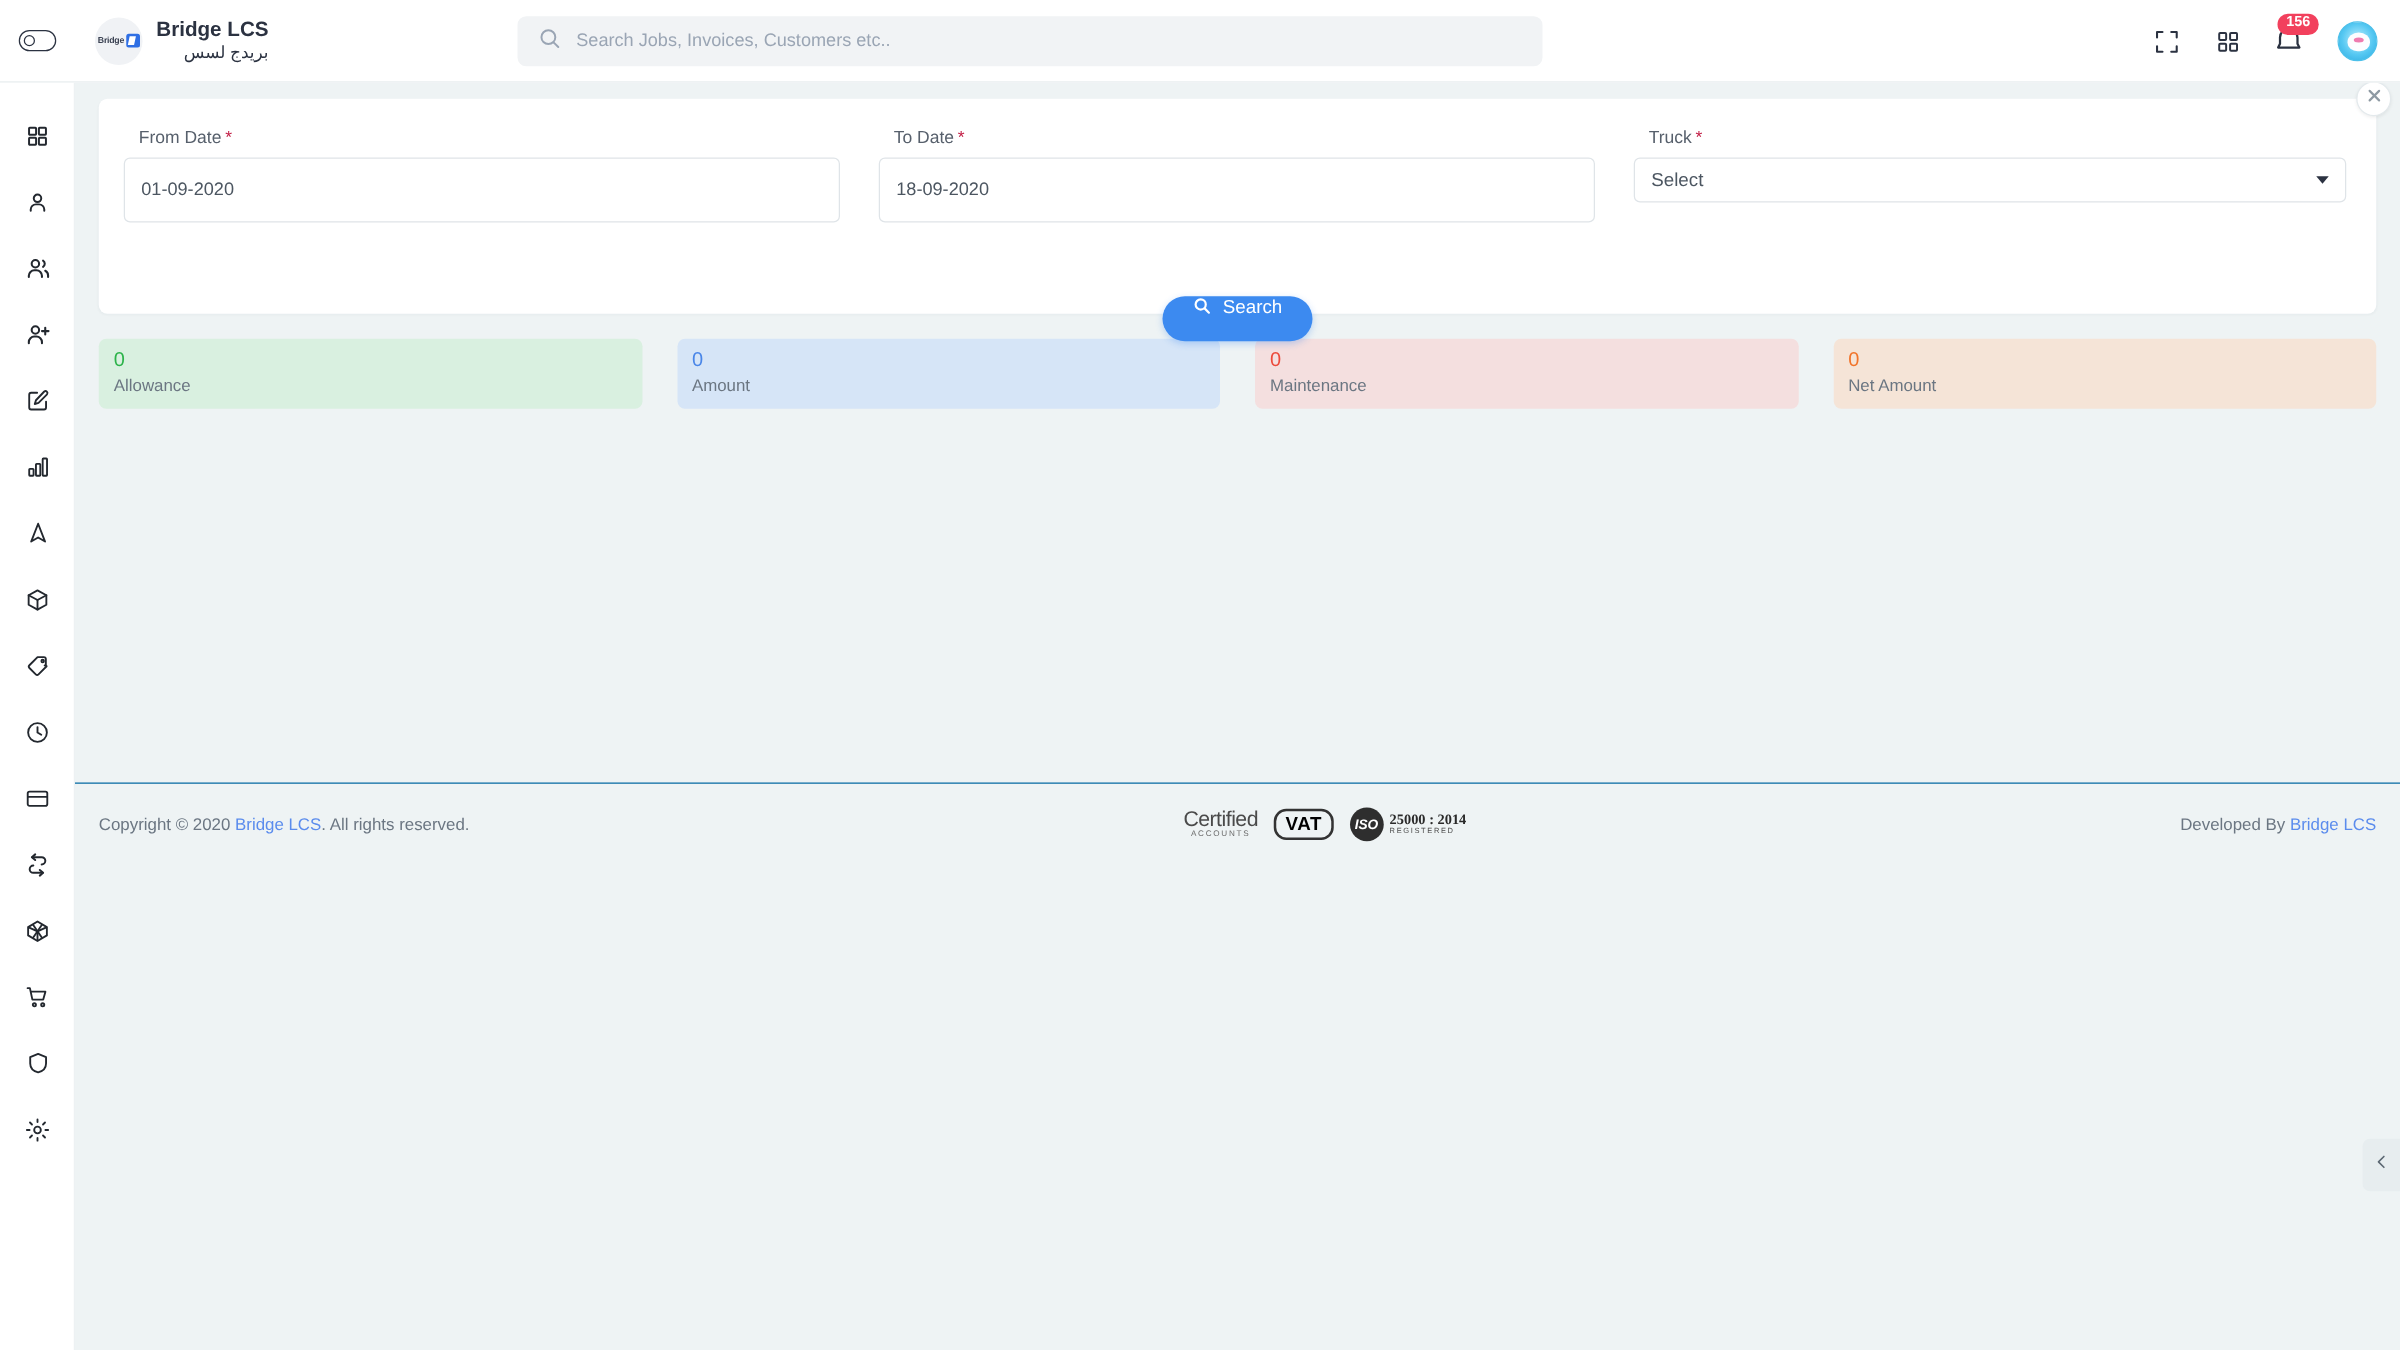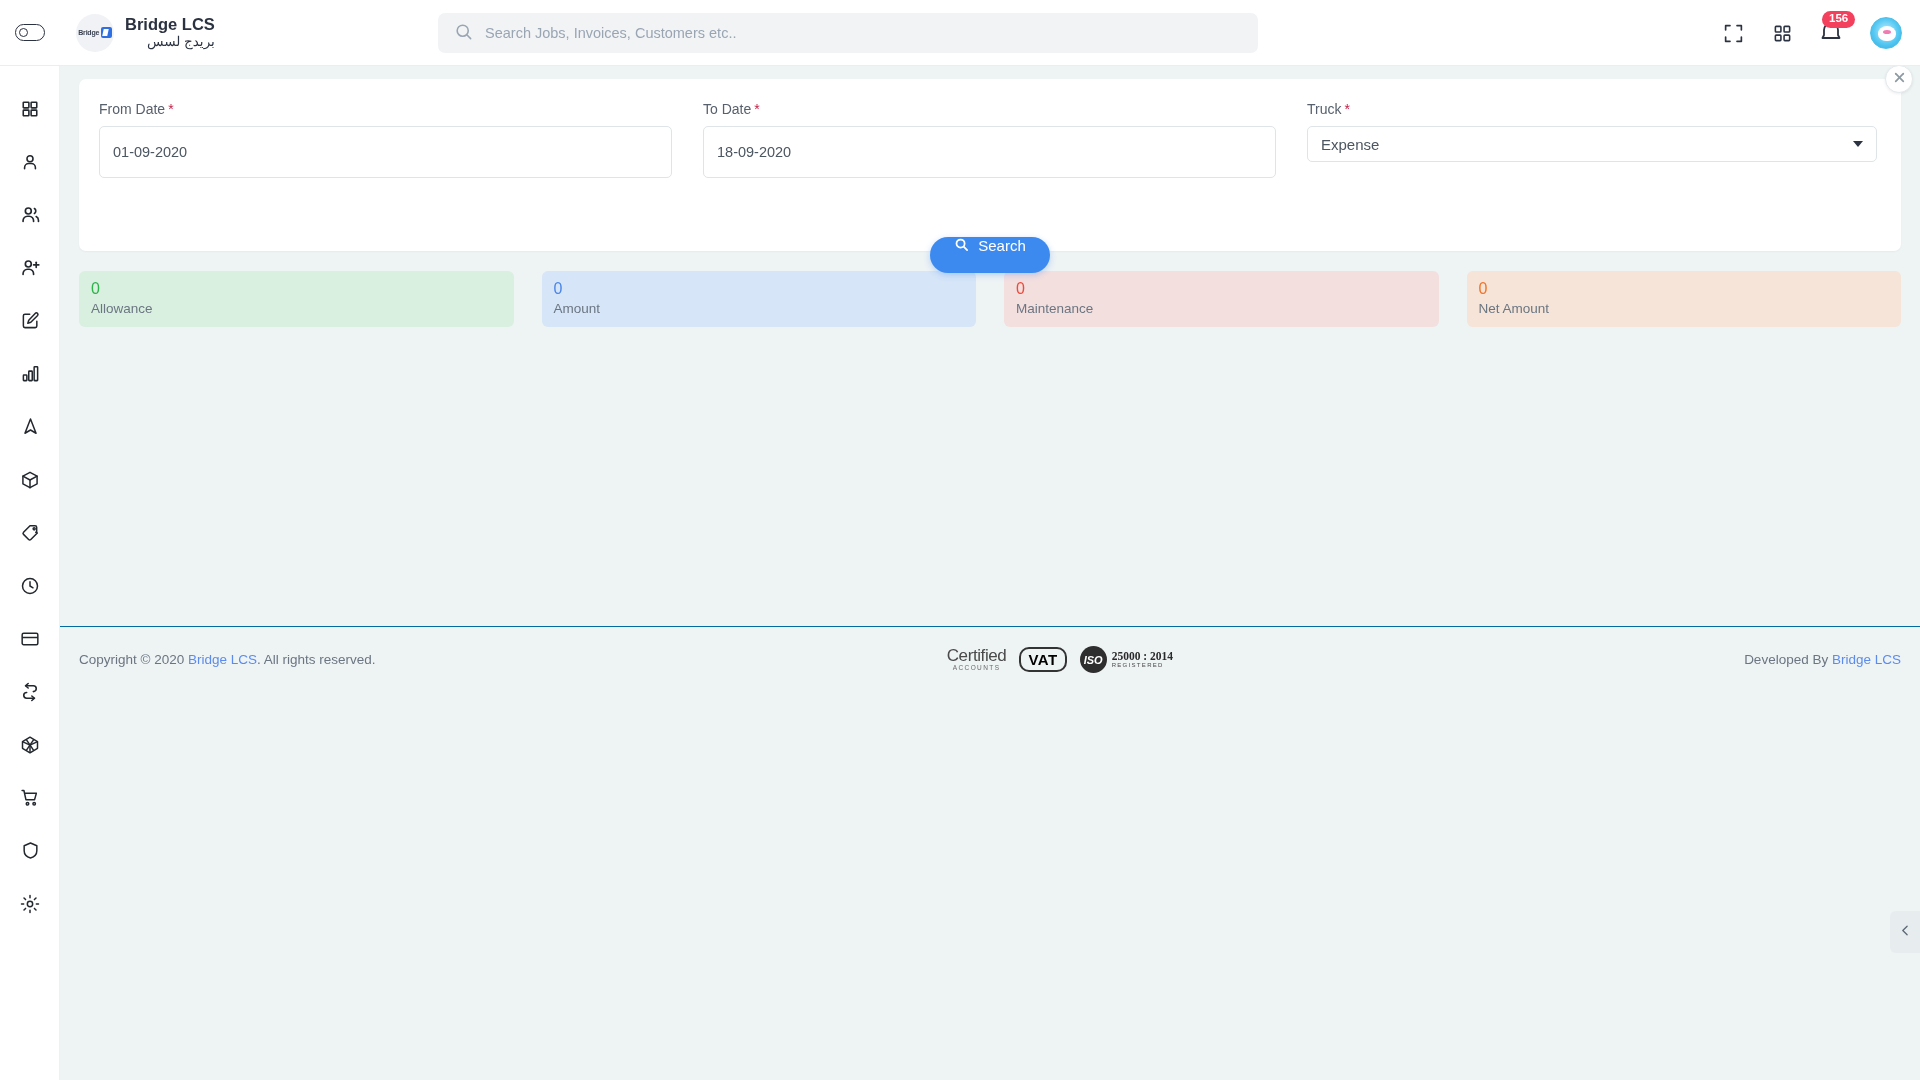--- a/index.html
+++ b/index.html
@@ -52,21 +52,20 @@
   .brand-text { line-height: 1.18; }
   .brand-name { font-size: 16.5px; font-weight: 700; color: #2b3241; }
   .brand-sub { font-size: 13.5px; color: #2b3241; direction: rtl; }
 
   .searchbar {
     position: absolute; left: 414px; top: 13px;
     width: 820px; height: 40px;
     background: #f1f3f5; border-radius: 7px;
     display: flex; align-items: center; gap: 12px; padding: 0 16px;
     cursor: text;
-    margin-left: 24px;
   }
   .searchbar .s-icon { flex: 0 0 auto; }
   .searchbar input {
     border: none; outline: none; background: transparent;
     font-family: inherit; font-size: 14.5px; color: #8a97a8; width: 100%;
   }
   .searchbar input::placeholder { color: #9aa5b4; }
 
   .top-actions {
     position: absolute; right: 18px; top: 0; height: 66px;
@@ -132,21 +131,21 @@
     background: #ffffff; border: 1px solid #e3e9ec;
     display: flex; align-items: center; justify-content: center;
     cursor: pointer; box-shadow: 0 1px 3px rgba(0,0,0,.07);
   }
   .field-row { display: flex; gap: 0; }
   .field { position: relative; }
   .field.f1 { width: 573px; }
   .field.f2 { width: 573px; margin-left: 31px; }
   .field.f3 { width: 570px; margin-left: 31px; }
   .flabel {
-    font-size: 14px; color: #57606c; margin-bottom: 9px; display: block;
+    font-size: 14px; color: #57606c; margin-bottom: 9px; display: block; margin-left: 12px;
   }
   .req { color: #c32148; font-size: 14px; margin-left: 3px; }
   .finput {
     width: 100%; height: 52px;
     border: 1px solid #dfe4e8; border-radius: 5px;
     background: #fff; padding: 0 13px;
     font-family: inherit; font-size: 14.5px; color: #4c5661;
     outline: none;
   }
   .fselect {
@@ -510,21 +509,21 @@
           <span>To Date</span><span class="req">*</span>
         </label>
         <input class="finput" type="text" value="18-09-2020" style="">
       </div>
 
       <div class="field f3">
         <label class="flabel">
           <span>Truck</span><span class="req">*</span>
         </label>
         <div class="fselect">
-          <span>Expense</span>
+          <span>Select</span>
           <span class="caret"></span>
         </div>
       </div>
     </div>
 
     <div class="search-btn-wrap">
       <button class="search-btn">
         <span>
           <svg width="15" height="15" viewBox="0 0 24 24" fill="none" stroke="#ffffff" stroke-width="2.8" stroke-linecap="round">
               <circle cx="10.5" cy="10.5" r="6.5"></circle>

